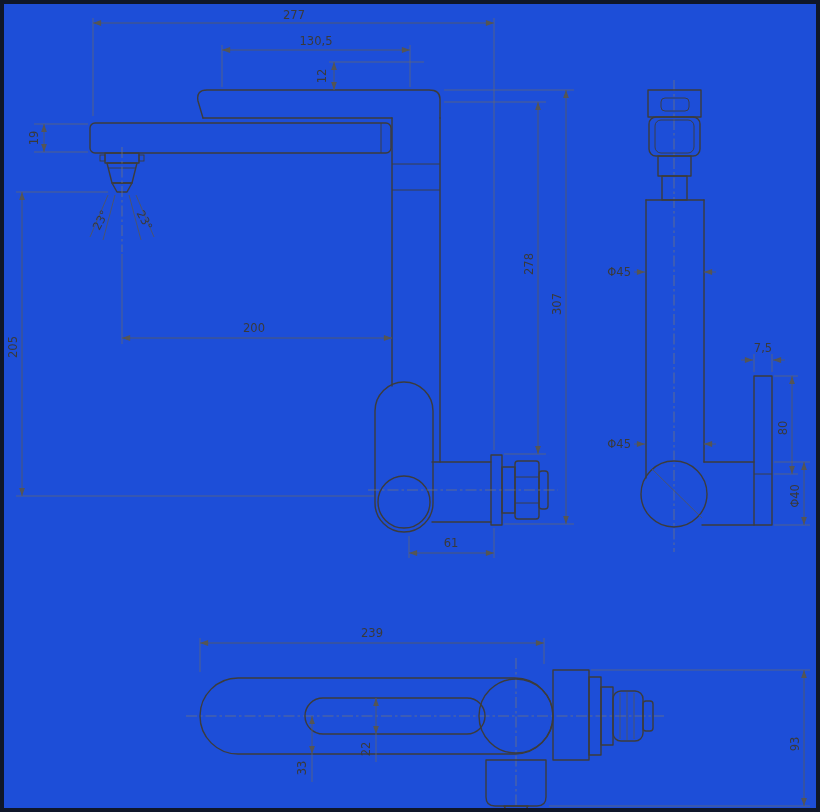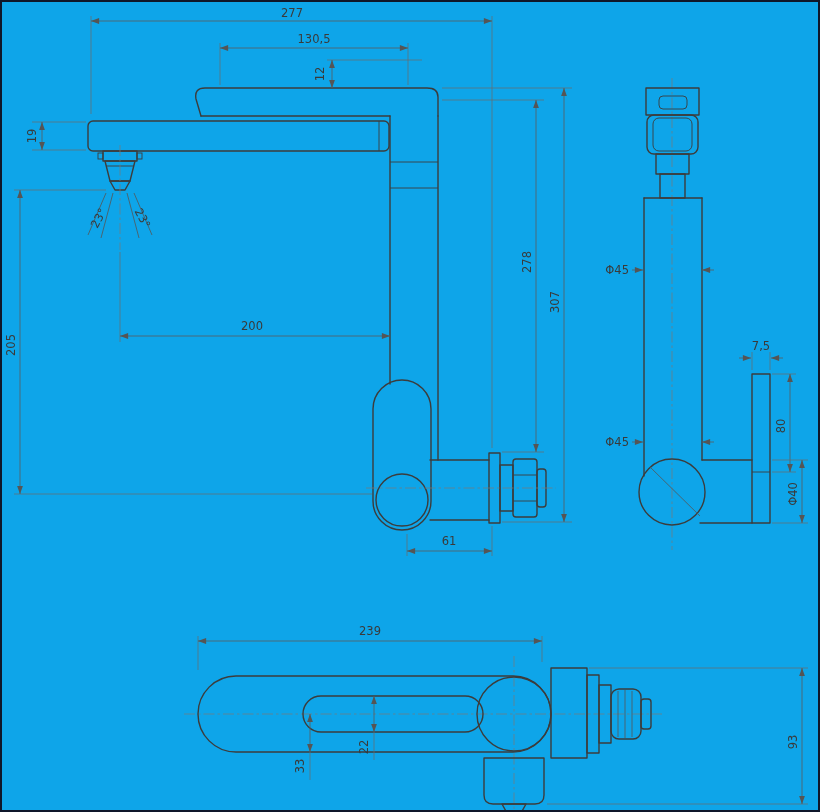--- a/index.html
+++ b/index.html
@@ -1,18 +1,18 @@
 <!DOCTYPE html>
 <html><head>
 <meta charset="utf-8">
 <style>
   html,body{margin:0;padding:0;background:#ffffff;}
   .page{
     width:820px;height:812px;box-sizing:border-box;position:relative;
-    background:#0ea5e9;border:2px solid #0f172a;overflow:hidden;
+    background:#1d4ed8;border:4px solid #0f172a;overflow:hidden;
     font-family:"DejaVu Sans","Liberation Sans",sans-serif;
   }
   svg{display:block;}
   .outline{fill:none;stroke:#3c3c3c;stroke-width:1.4;stroke-linejoin:round;stroke-linecap:round;}
   .mid{fill:none;stroke:#3c3c3c;stroke-width:0.9;}
   .thin{fill:none;stroke:#555555;stroke-width:0.8;}
   .dim{fill:none;stroke:#5c5c5c;stroke-width:0.8;}
   .ext{fill:none;stroke:#6a6a6a;stroke-width:0.7;}
   .cl{fill:none;stroke:#7a7a7a;stroke-width:0.7;stroke-dasharray:11 3 2.5 3;}
   text{font-family:"DejaVu Sans","Liberation Sans",sans-serif;font-size:11.5px;fill:#3a3a3a;}

